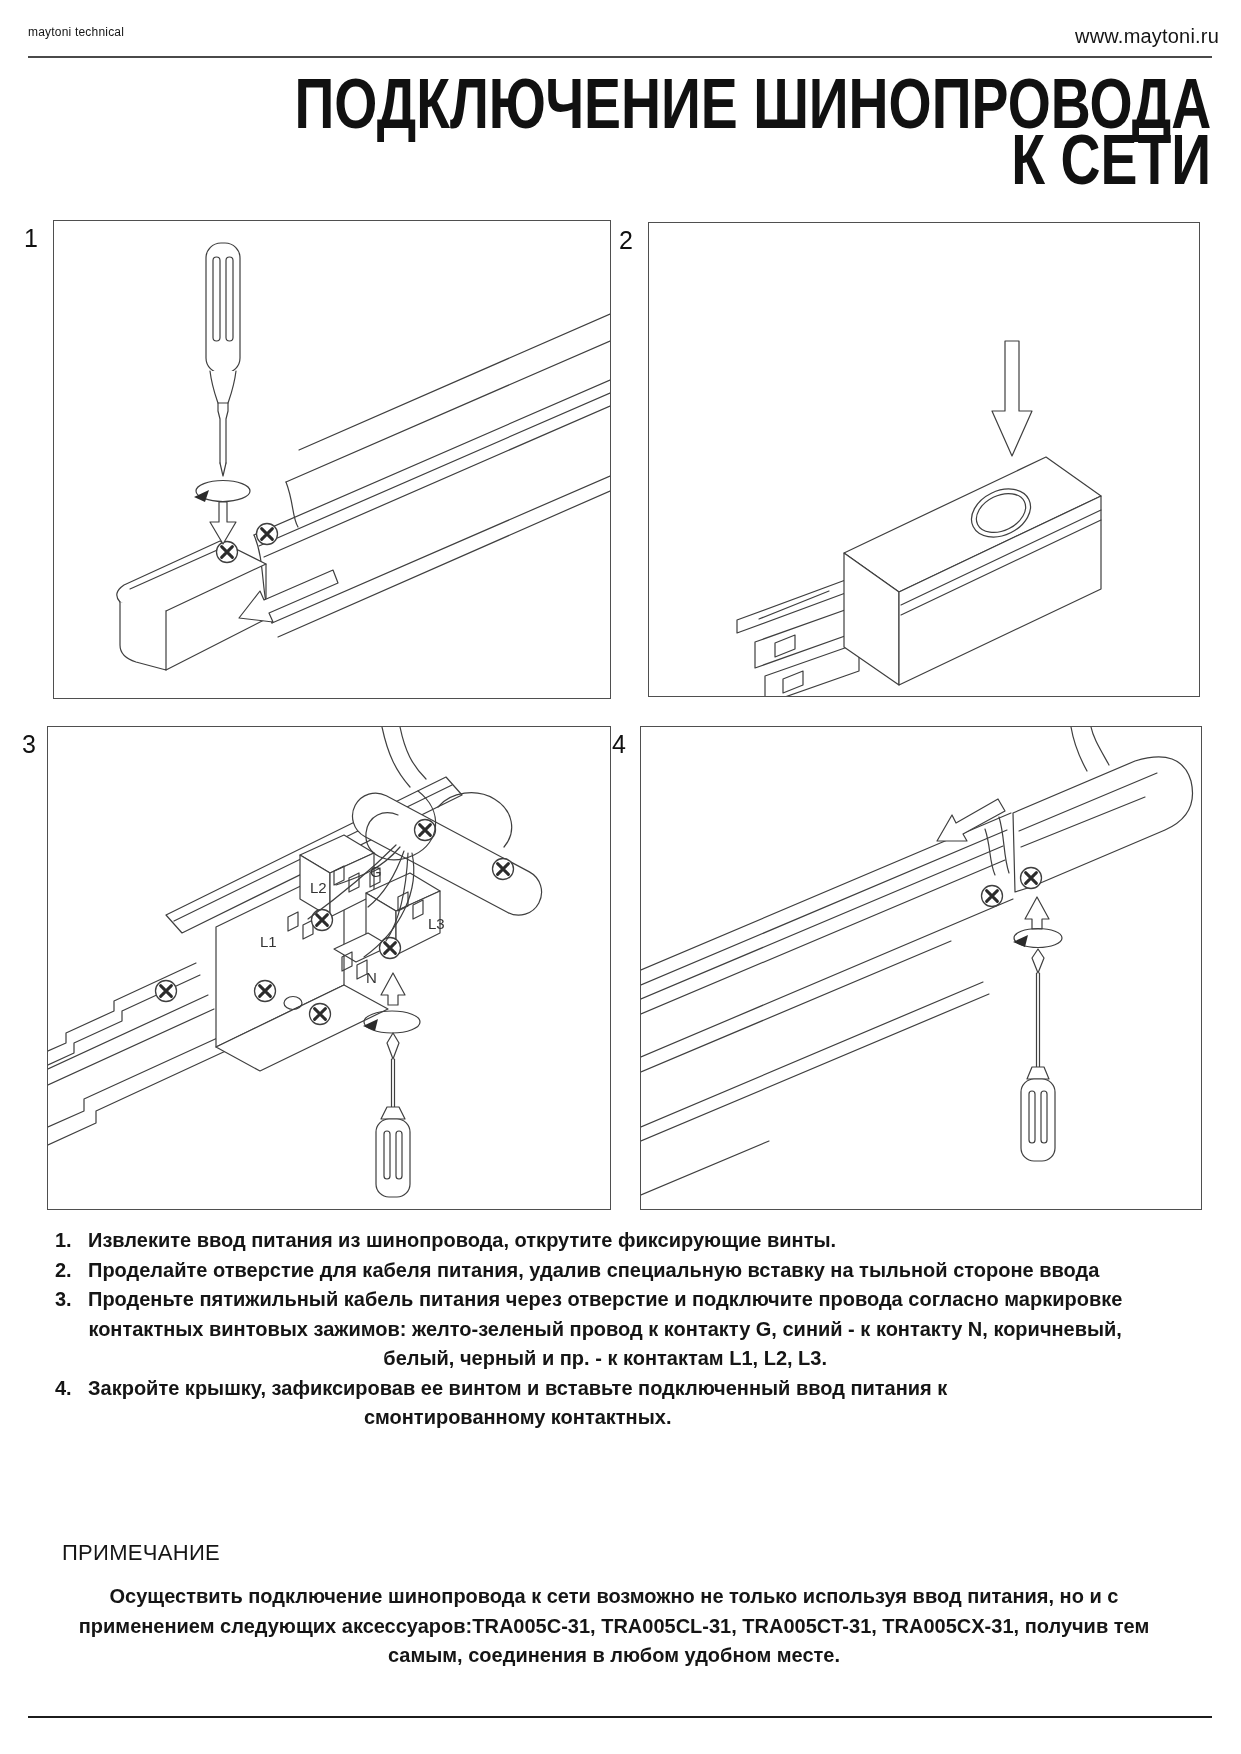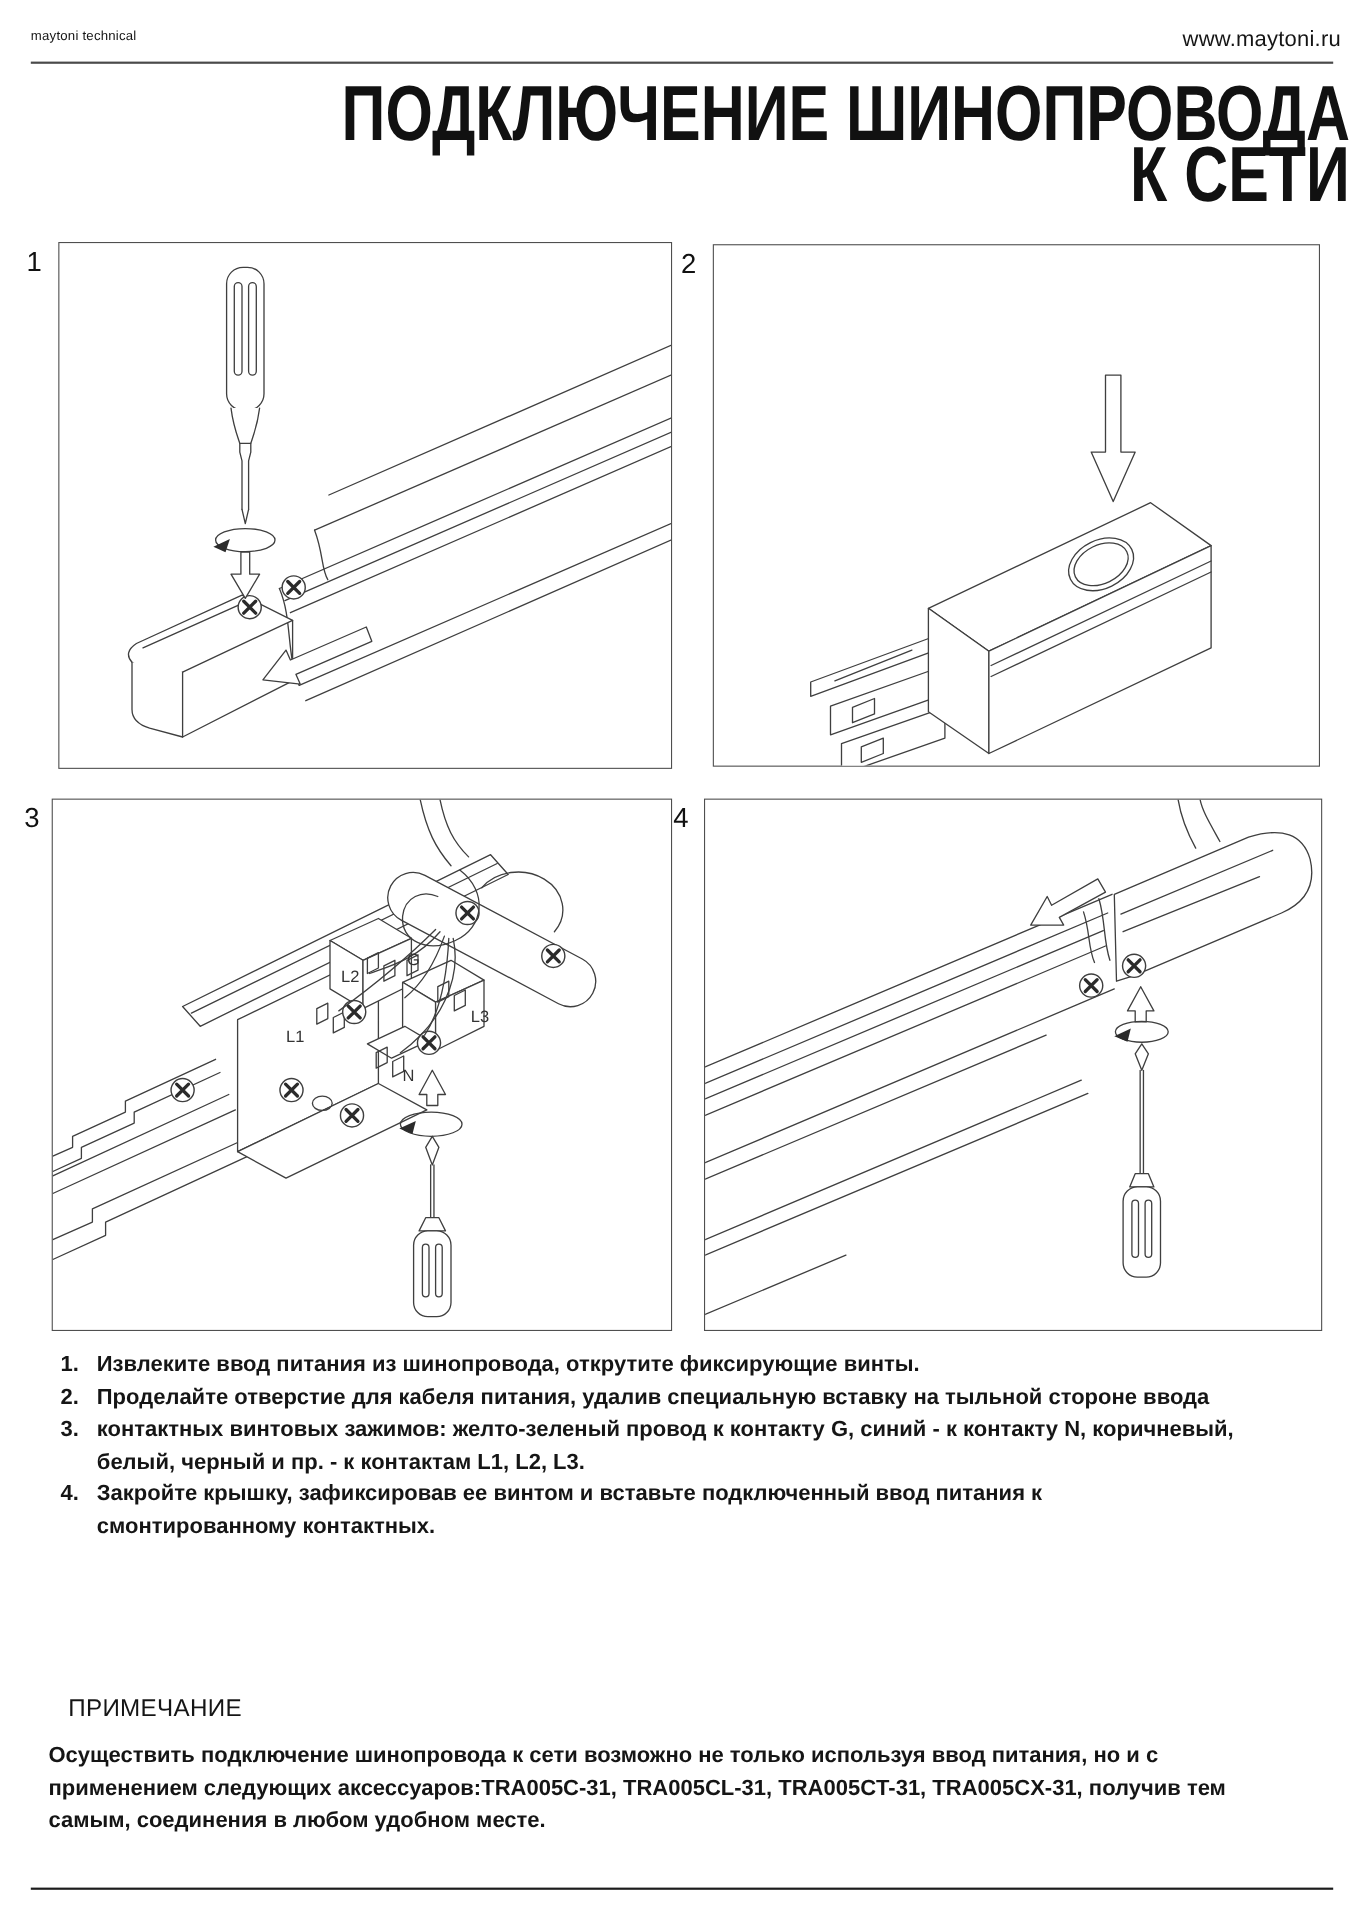--- a/index.html
+++ b/index.html
@@ -4,40 +4,40 @@
 <style>
   html,body{margin:0;padding:0;background:#e8e8e8;}
   .page{
     position:relative;width:1241px;height:1754px;background:#ffffff;
     font-family:"Liberation Sans",sans-serif;color:#151515;overflow:hidden;margin:0 auto;
   }
   .hdr-left{position:absolute;left:28px;top:25px;font-size:12px;letter-spacing:.2px;}
   .hdr-right{position:absolute;right:22px;top:25px;font-size:20px;letter-spacing:.2px;}
   .hdr-rule{position:absolute;left:28px;right:29px;top:56px;height:2px;background:#4a4a4a;}
   .doc-title{
-    position:absolute;right:14px;top:76px;text-align:right;
+    position:absolute;right:30px;top:76px;text-align:right;
     font-size:71px;line-height:56px;font-weight:700;color:#111;white-space:nowrap;
   }
   .doc-title .tline{display:block;}
   .doc-title .squeeze{display:inline-block;transform:scaleX(.78);transform-origin:100% 50%;}
   .figbox{position:absolute;border:1px solid #4f4f4f;background:#fff;}
   #box1{left:53px;top:220px;width:556px;height:477px;}
   #box2{left:648px;top:222px;width:550px;height:473px;}
   #box3{left:47px;top:726px;width:562px;height:482px;}
   #box4{left:640px;top:726px;width:560px;height:482px;}
   .fignum{position:absolute;font-size:25px;color:#111;}
   #num1{left:24px;top:224px;}
   #num2{left:619px;top:226px;}
   #num3{left:22px;top:730px;}
   #num4{left:612px;top:730px;}
   .figbox svg{display:block;width:100%;height:100%;}
   .steps{position:absolute;left:55px;top:1226px;width:1110px;font-size:20px;font-weight:700;line-height:29.5px;}
   .step{display:flex;align-items:flex-start;}
   .step-num{width:33px;flex:0 0 33px;}
-  .ln{display:block;}
+  .ln{display:block;text-align:center;}
   .note-heading{position:absolute;left:62px;top:1539px;font-size:22px;font-weight:400;letter-spacing:.3px;line-height:28px;text-align:center;}
   .note-body{position:absolute;left:44px;top:1582px;width:1140px;font-size:20px;font-weight:700;line-height:29.5px;}
   .ftr-rule{position:absolute;left:28px;right:29px;top:1716px;height:2px;background:#1c1c1c;}
   
   .art{stroke:#3f3f3f;stroke-width:1.2;fill:none;stroke-linejoin:round;stroke-linecap:round;}
   .solid{fill:#ffffff;}
   .blk{fill:#2b2b2b;stroke:none;}
   .lbl{font-family:"Liberation Sans",sans-serif;font-size:15px;fill:#333;stroke:none;font-weight:400;}
 </style>
 </head>
@@ -277,20 +277,21 @@
     </div>
     <div class="step">
       <span class="step-num">2.</span>
       <span class="step-text">
         <span class="ln">Проделайте отверстие для кабеля питания, удалив специальную вставку на тыльной стороне ввода</span>
       </span>
     </div>
     <div class="step">
       <span class="step-num">3.</span>
       <span class="step-text">
+        <span class="ln">Проденьте пятижильный кабель питания через отверстие и подключите провода согласно маркировке</span>
         <span class="ln">контактных винтовых зажимов: желто-зеленый провод к контакту G, синий - к контакту N, коричневый,</span>
         <span class="ln">белый, черный и пр. - к контактам L1, L2, L3.</span>
       </span>
     </div>
     <div class="step">
       <span class="step-num">4.</span>
       <span class="step-text">
         <span class="ln">Закройте крышку, зафиксировав ее винтом и вставьте подключенный ввод питания к</span>
         <span class="ln">смонтированному контактных.</span>
       </span>

